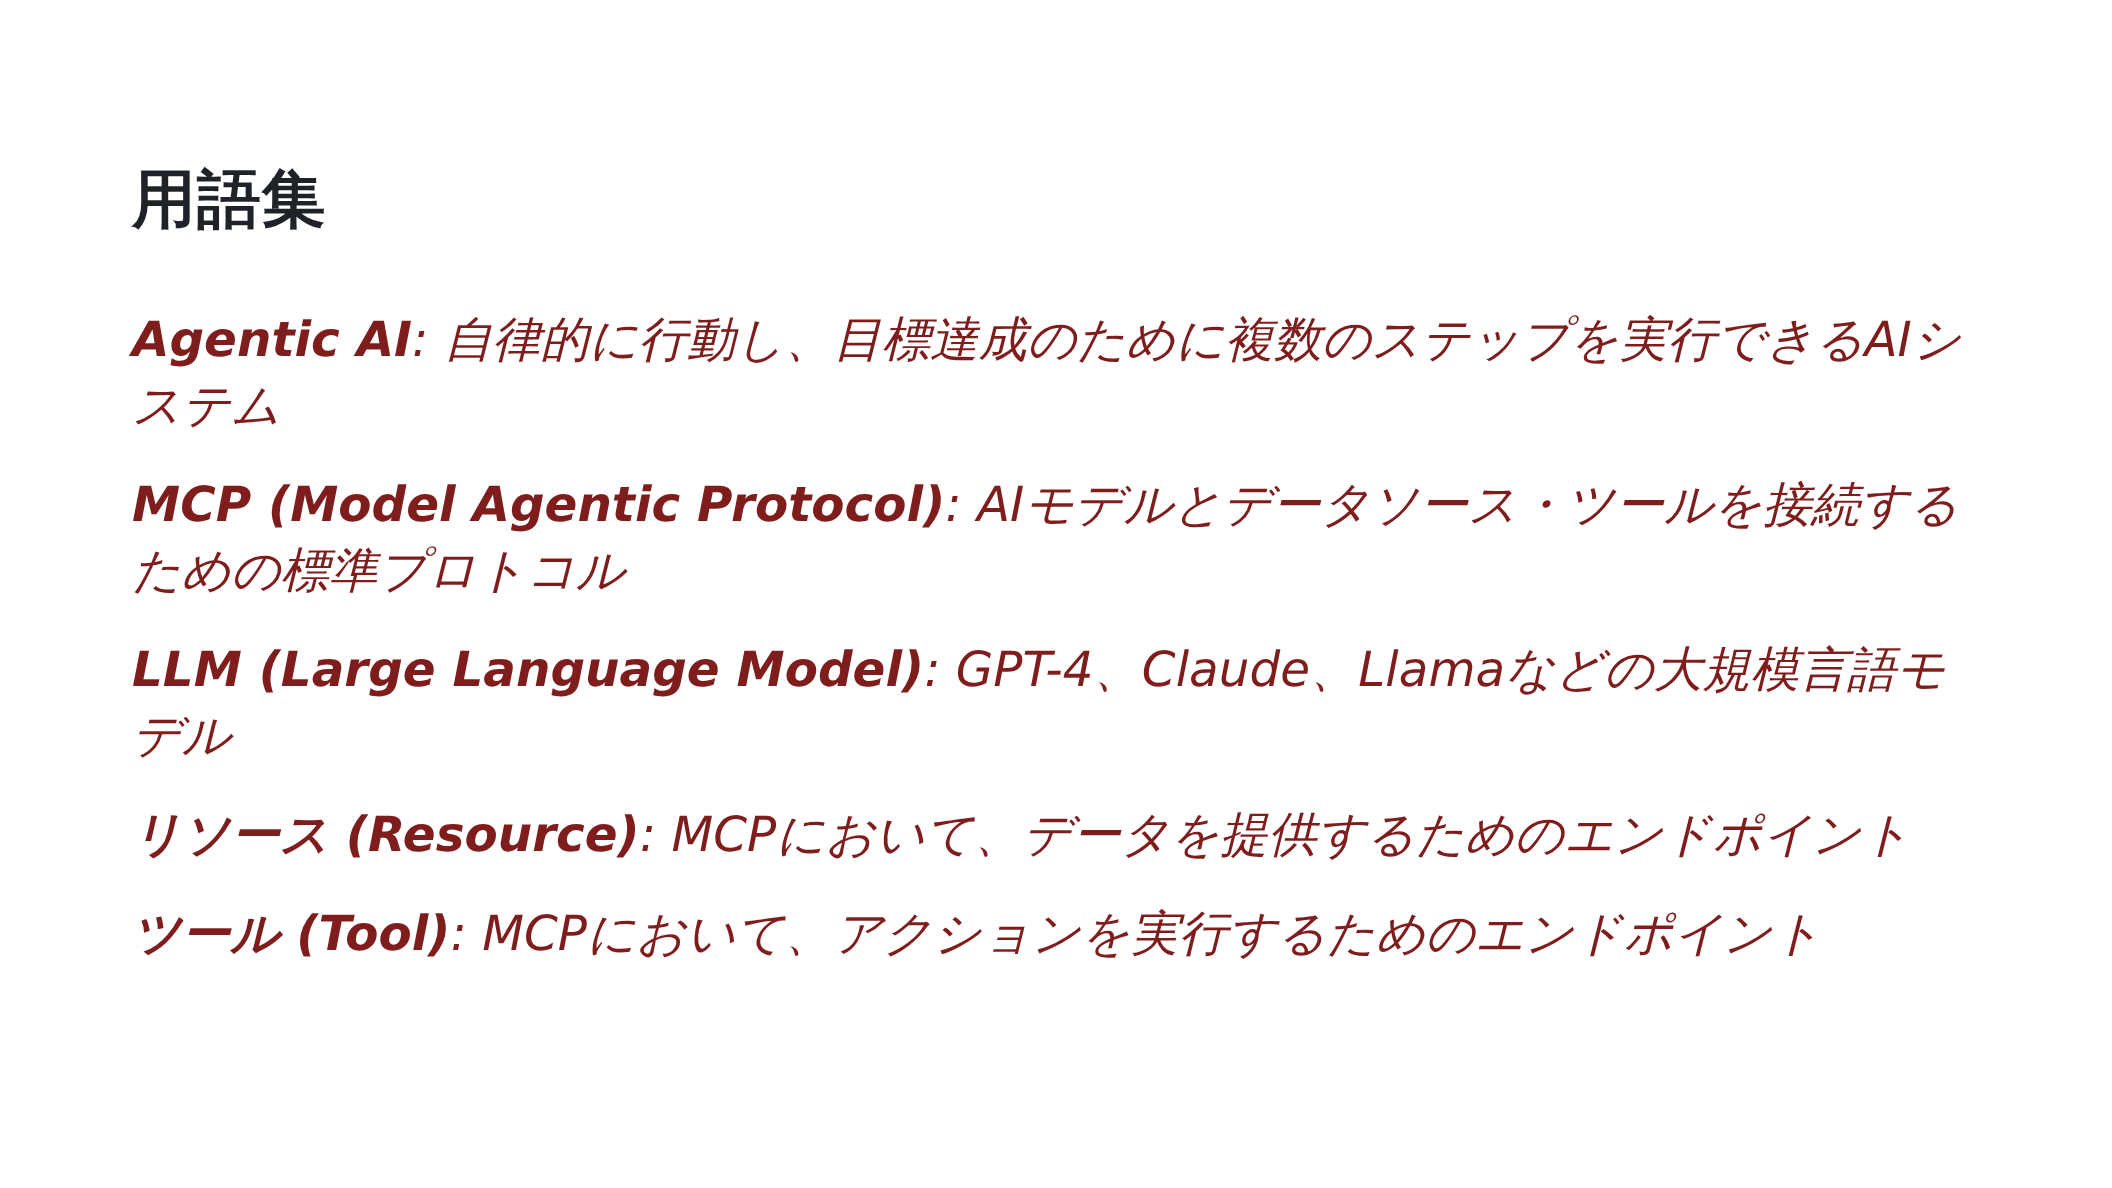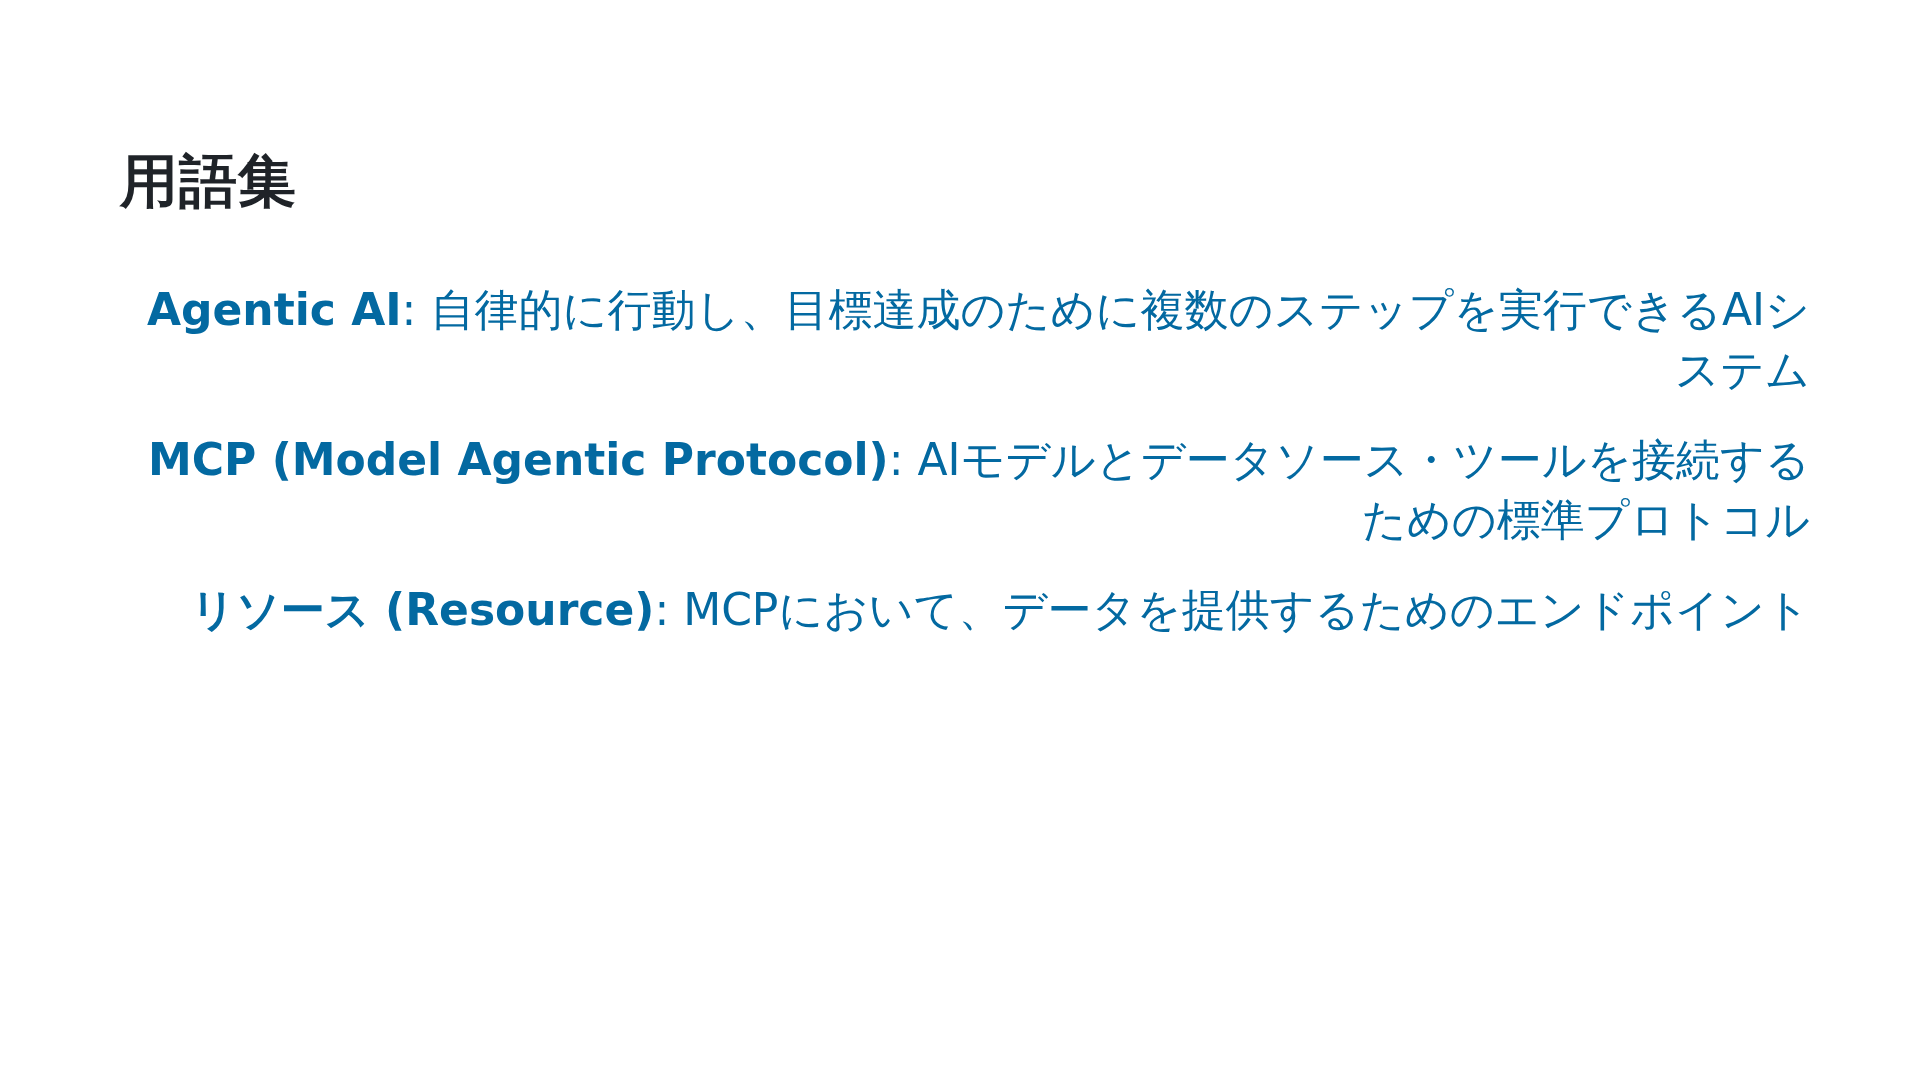--- a/index.html
+++ b/index.html
@@ -26,22 +26,23 @@
     line-height: 1.25;
     font-weight: 700;
     color: #1f2328;
     letter-spacing: 1px;
   }
   p.entry {
     margin: 0 0 30px 0;
     font-size: 44px;
     line-height: 60px;
     font-weight: 400;
-    color: #0369a1;
-    text-align: right;
+    color: #7f1d1d;
+    text-align: left;
+    font-style: italic;
   }
   p.entry .term {
     font-weight: 700;
   }
   p.entry .sep,
   p.entry .definition {
     font-weight: 400;
   }
 </style>
 </head>
@@ -49,19 +50,21 @@
 
 <div class="page">
   <div class="content">
 
     <h2 class="doc-title">用語集</h2>
 
     <p class="entry"><span class="term">Agentic AI</span><span class="sep">: </span><span class="definition">自律的に行動し、目標達成のために複数のステップを実行できるAIシステム</span></p>
 
     <p class="entry"><span class="term">MCP (Model Agentic Protocol)</span><span class="sep">: </span><span class="definition">AIモデルとデータソース・ツールを接続するための標準プロトコル</span></p>
 
+    <p class="entry"><span class="term">LLM (Large Language Model)</span><span class="sep">: </span><span class="definition">GPT-4、Claude、Llamaなどの大規模言語モデル</span></p>
 
     <p class="entry"><span class="term">リソース (Resource)</span><span class="sep">: </span><span class="definition">MCPにおいて、データを提供するためのエンドポイント</span></p>
 
+    <p class="entry"><span class="term">ツール (Tool)</span><span class="sep">: </span><span class="definition">MCPにおいて、アクションを実行するためのエンドポイント</span></p>
 
 
   </div>
 </div>
 
 </body></html>

